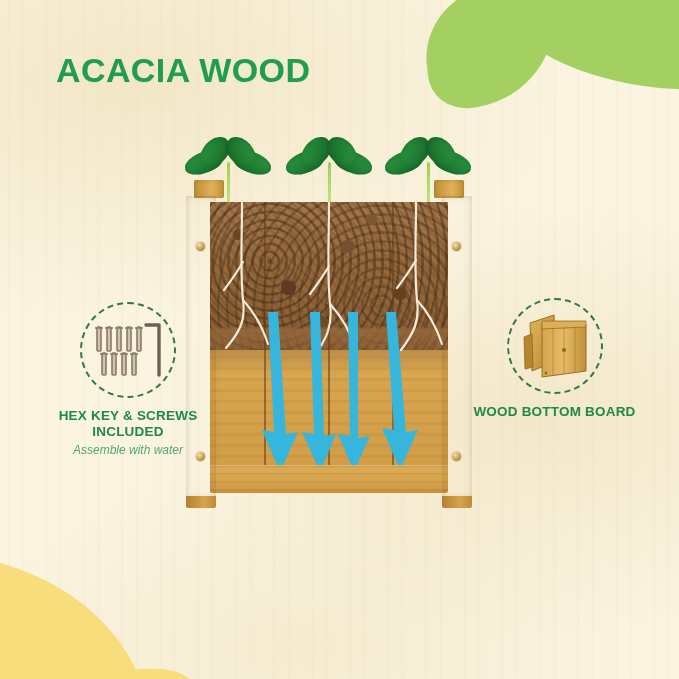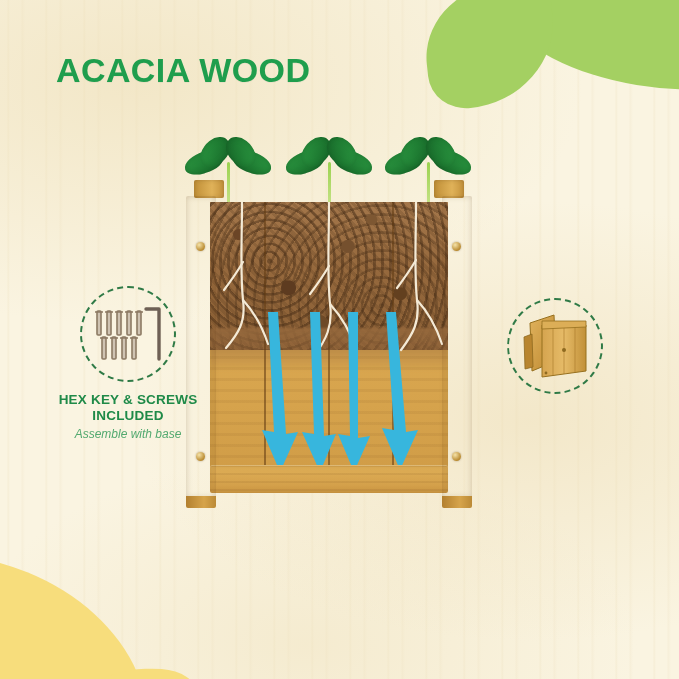--- a/index.html
+++ b/index.html
@@ -153,21 +153,21 @@
   }
   .feat-title{
     color:#1f8a48;font-weight:700;font-size:13.5px;line-height:1.18;
     letter-spacing:.2px;margin-top:10px;text-transform:uppercase;white-space:pre-line;
   }
   .feat-sub{
     color:#52a96f;font-style:italic;font-size:12px;line-height:1.25;
     margin-top:3px;white-space:pre-line;
   }
 
-  #feat-hex{left:28px;top:286px;width:200px;}
+  #feat-hex{left:28px;top:302px;width:200px;}
   #feat-board{left:452px;top:298px;width:205px;}
 
   
   .tool-svg{width:74px;height:62px;}
 
   
   .board-svg{width:78px;height:74px;}
 
   
   #feat-drain{left:290px;top:528px;width:250px;display:flex;align-items:center;gap:12px;text-align:left;}
@@ -299,21 +299,21 @@
             <line x1="19" y1="35" x2="27" y2="35"></line>
             <line x1="29" y1="35" x2="37" y2="35"></line>
             <line x1="39" y1="35" x2="47" y2="35"></line>
           </g>
         </g>
         <path d="M55 6 L68 6 L68 56" fill="none" stroke="#6e6055" stroke-width="3.4" stroke-linecap="round" stroke-linejoin="round"></path>
       </svg>
     </div>
     <div class="feat-title">HEX KEY &amp; SCREWS
 INCLUDED</div>
-    <div class="feat-sub">Assemble with base</div>
+    <div class="feat-sub">Assemble with water</div>
   </div>
 
   <div class="feature" id="feat-board">
     <div class="circle">
       <svg class="board-svg" viewBox="0 0 78 74">
         <defs>
           <linearGradient id="wd1" x1="0" y1="0" x2="1" y2="1">
             <stop offset="0%" stop-color="#e0b25d"></stop>
             <stop offset="60%" stop-color="#cb9942"></stop>
             <stop offset="100%" stop-color="#b3812f"></stop>
@@ -334,20 +334,21 @@
           <line x1="37" y1="16.3" x2="37" y2="66.5"></line>
           <line x1="48" y1="16.3" x2="48" y2="65"></line>
           <line x1="59" y1="16.3" x2="59" y2="63.5"></line>
         </g>
 
         <polygon points="26,12 70,12 70,18 26,20" fill="#dcae57" stroke="#96701f" stroke-width=".8"></polygon>
         <circle cx="48" cy="41" r="2" fill="#8e6a20"></circle>
         <circle cx="30" cy="64" r="1.4" fill="#8e6a20"></circle>
       </svg>
     </div>
+    <div class="feat-title">WOOD BOTTOM BOARD</div>
   </div>
 
   <div id="feat-drain">
     <div class="drain-disc">
       <div class="drain-hole"></div>
     </div>
     <div class="txt">
       <div class="feat-title">DRAINAGE HOLES</div>
       <div class="feat-sub">Easily draining water</div>
     </div>

